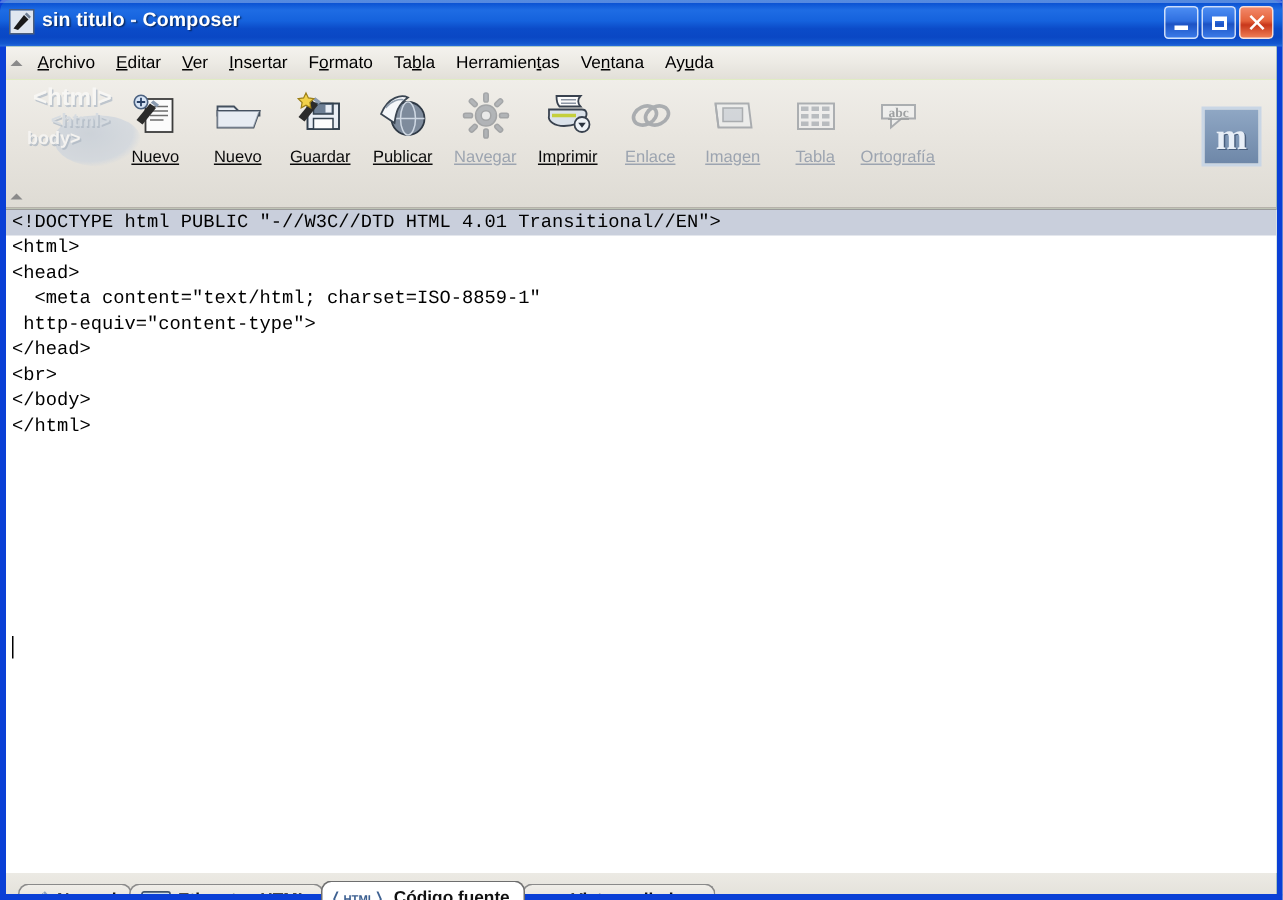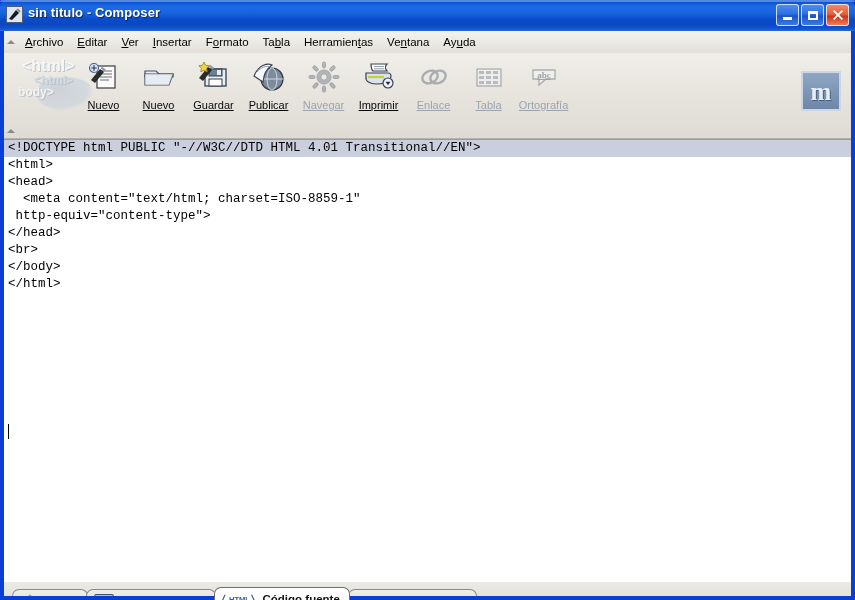--- a/index.html
+++ b/index.html
@@ -462,20 +462,30 @@
         <div class="tool disabled">
           <div class="ic">
             <svg width="34" height="34" viewBox="0 0 34 34">
               <ellipse cx="13" cy="17" rx="8" ry="6" fill="none" stroke="#4a5565" stroke-width="2.4" transform="rotate(-25 13 17)"></ellipse>
               <ellipse cx="21" cy="17" rx="8" ry="6" fill="none" stroke="#4a5565" stroke-width="2.4" transform="rotate(-25 21 17)"></ellipse>
             </svg>
           </div>
           <div class="lbl">Enlace</div>
         </div>
 
+        <div class="tool disabled">
+          <div class="ic">
+            <svg width="34" height="34" viewBox="0 0 34 34">
+              <path d="M5 9 L27 9 L29 25 L7 25 Z" fill="#eef2f7" stroke="#4a5565" stroke-width="1.3"></path>
+              <rect x="10" y="12" width="13" height="9" fill="#aebbcc" stroke="#4a5565" stroke-width="1"></rect>
+              <path d="M5 9 L7 25" stroke="#4a5565" stroke-width="1.3"></path>
+            </svg>
+          </div>
+          <div class="lbl">Imagen</div>
+        </div>
 
         <div class="tool disabled">
           <div class="ic">
             <svg width="34" height="34" viewBox="0 0 34 34">
               <rect x="5" y="9" width="24" height="17" fill="#f2f5f9" stroke="#4a5565" stroke-width="1.3"></rect>
               <g fill="#6e7b8c">
                 <rect x="7" y="11" width="5" height="3"></rect>
                   <rect x="14" y="11" width="5" height="3"></rect>
                   <rect x="21" y="11" width="5" height="3"></rect>
                 <rect x="7" y="16" width="5" height="3"></rect>

